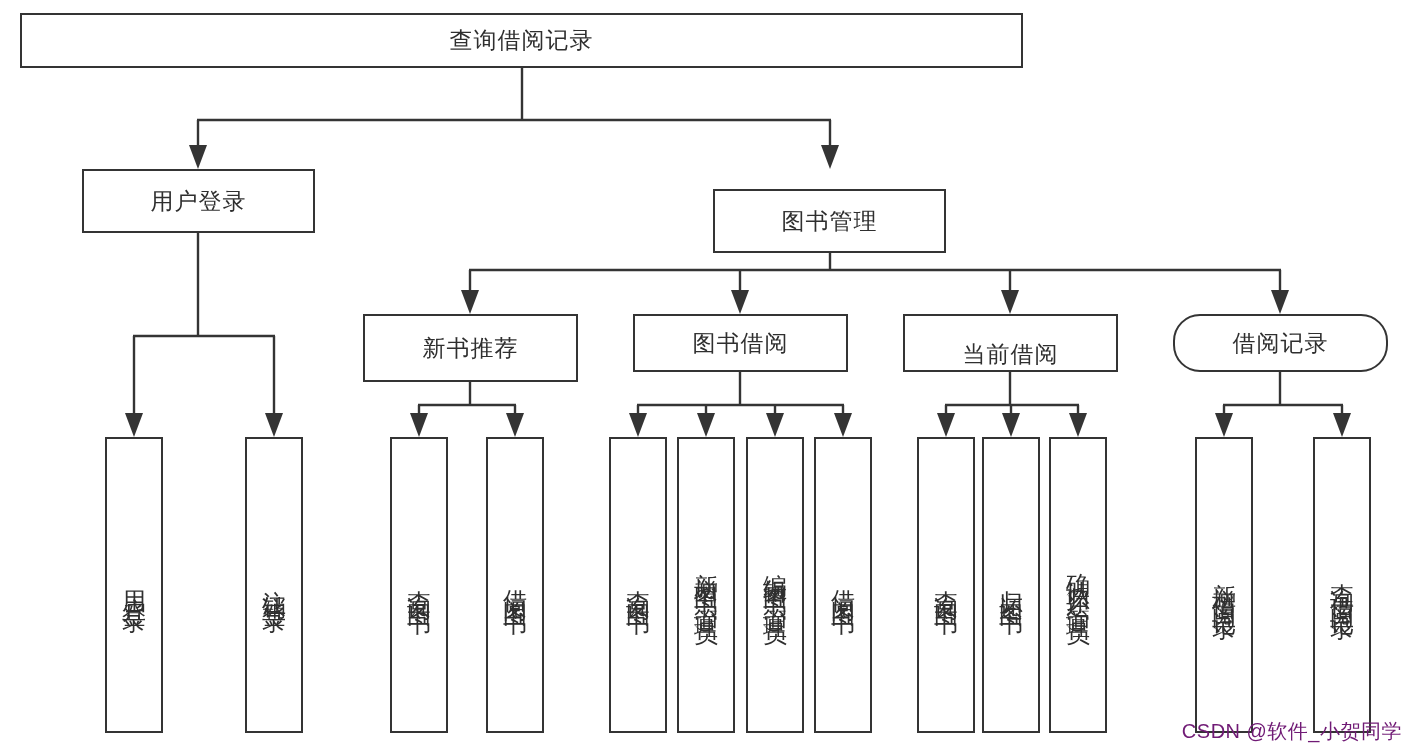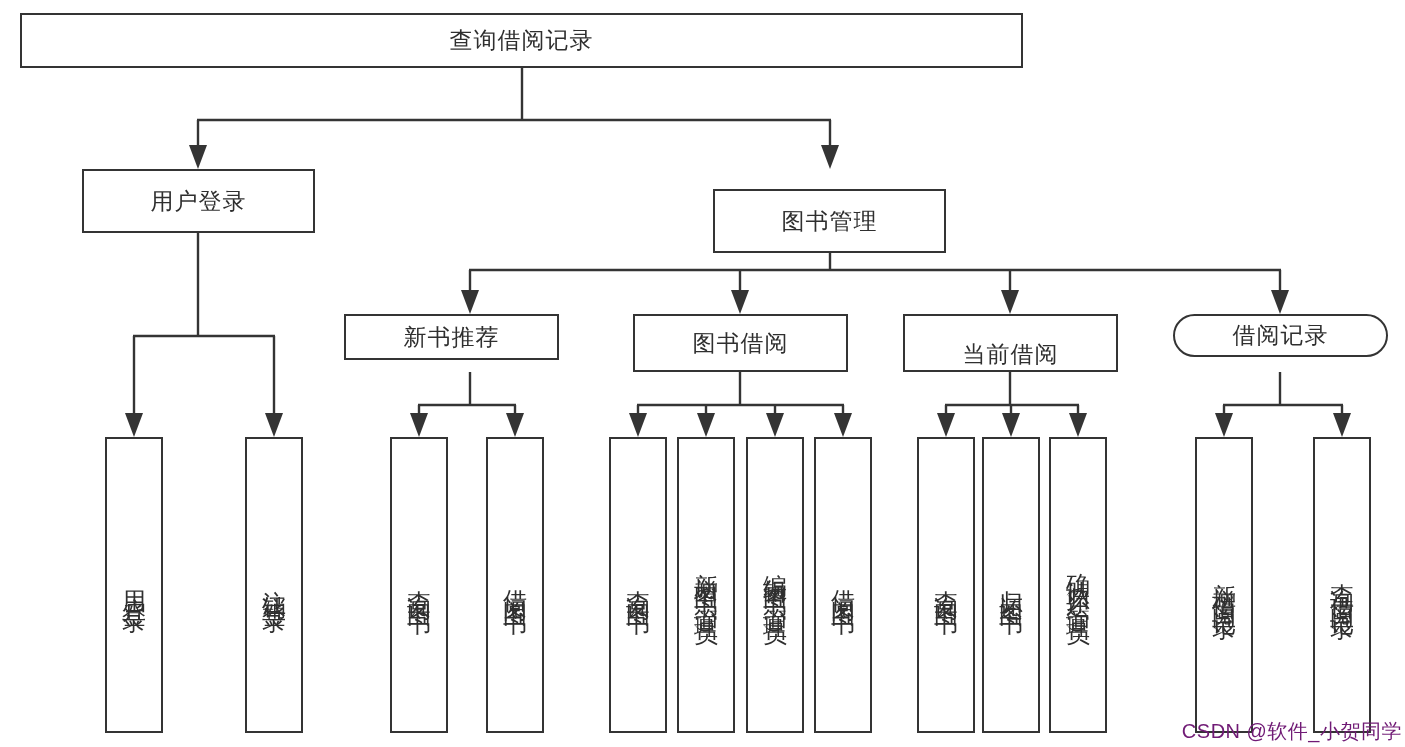--- a/index.html
+++ b/index.html
@@ -101,30 +101,30 @@
     <span>查询借阅记录</span>
   </div>
 
   <div class="node h-node" style="left:82px; top:169px; width:233px; height:64px;">
     <span>用户登录</span>
   </div>
   <div class="node h-node" style="left:713px; top:169px; width:233px; height:64px;margin-top:20px;">
     <span>图书管理</span>
   </div>
 
-  <div class="node h-node" style="left:344px; top:314px; width:215px; height:46px;">
+  <div class="node h-node" style="left:363px; top:314px; width:215px; height:68px;">
     <span>新书推荐</span>
   </div>
   <div class="node h-node" style="left:633px; top:314px; width:215px; height:58px;">
     <span>图书借阅</span>
   </div>
   <div class="node h-node" style="left:903px; top:314px; width:215px; height:58px;align-items:flex-end;">
     <span>当前借阅</span>
   </div>
-  <div class="node h-node" style="left:1173px; top:314px; width:215px; height:43px;border-radius:27px;">
+  <div class="node h-node" style="left:1173px; top:314px; width:215px; height:58px;border-radius:27px;">
     <span>借阅记录</span>
   </div>
 
   <div class="node v-node" style="left:105px; top:437px; width:58px; height:296px;">
     <span>用户登录</span>
   </div>
   <div class="node v-node" style="left:245px; top:437px; width:58px; height:296px;">
     <span>注销登录</span>
   </div>
 

